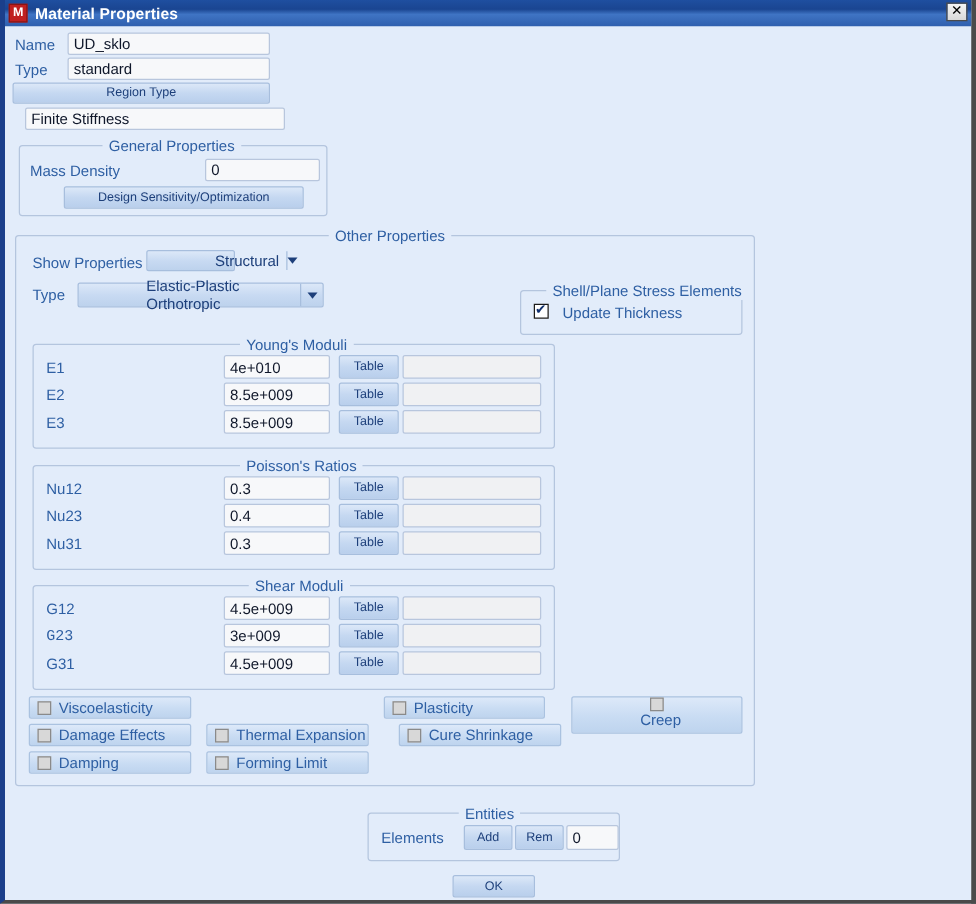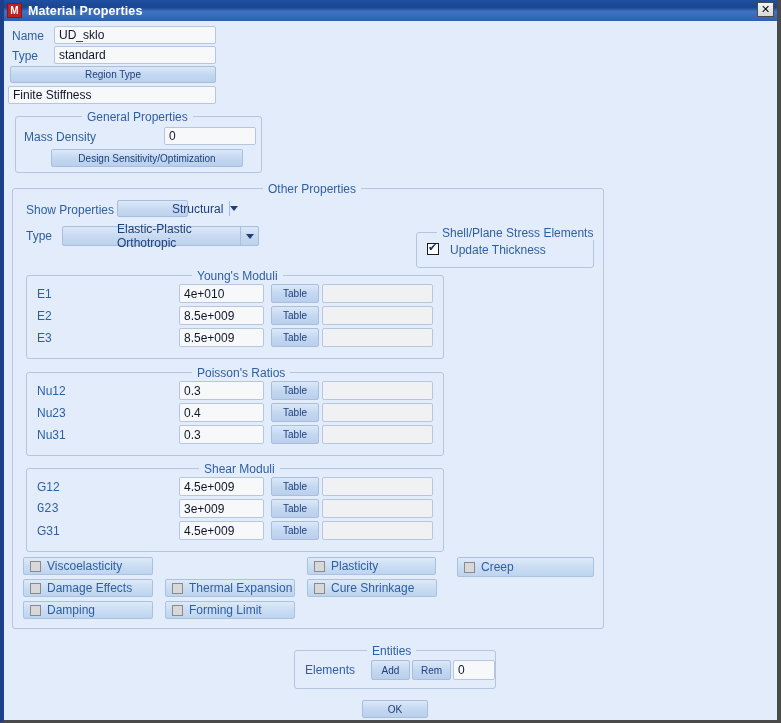--- a/index.html
+++ b/index.html
@@ -185,21 +185,21 @@
     <div class="title-close">✕</div>
   </div>
 
   <div class="abs lbl" style="left:8px; top:29px;">Name</div>
   <div class="abs txt" style="left:50px; top:26px; width:162px; height:18px;">UD_sklo</div>
 
   <div class="abs lbl" style="left:8px; top:49px;">Type</div>
   <div class="abs txt" style="left:50px; top:46px; width:162px; height:18px;">standard</div>
 
   <div class="abs btn" style="left:6px; top:66px; width:206px; height:17px;">Region Type</div>
-  <div class="abs txt" style="left:4px; top:86px; width:208px; height:18px;">Finite Stiffness</div>
+  <div class="abs txt" style="left:16px; top:86px; width:208px; height:18px;">Finite Stiffness</div>
 
   <div class="group" style="left:11px; top:116px; width:247px; height:57px;">
     <div class="legend" style="left:66px;">General Properties</div>
     <div class="abs lbl" style="left:8px; top:13px;">Mass Density</div>
     <div class="abs txt" style="left:148px; top:10px; width:92px; height:18px;">0</div>
     <div class="abs btn" style="left:35px; top:32px; width:192px; height:18px;">Design Sensitivity/Optimization</div>
   </div>
 
   <div class="group" style="left:8px; top:188px; width:592px; height:441px;">
     <div class="legend" style="left:250px;">Other Properties</div>
@@ -283,34 +283,34 @@
     </div>
 
     <div class="abs chkbtn" style="left:10px; top:368px; width:130px; height:18px;">
       <span class="cbox"></span>
       <span>Viscoelasticity</span>
     </div>
     <div class="abs chkbtn" style="left:294px; top:368px; width:129px; height:18px;">
       <span class="cbox"></span>
       <span>Plasticity</span>
     </div>
-    <div class="abs chkbtn" style="left:444px; top:368px; width:137px; height:20px;">
+    <div class="abs chkbtn" style="left:444px; top:368px; width:137px; height:30px;flex-direction:column;">
       <span class="cbox"></span>
       <span>Creep</span>
     </div>
 
     <div class="abs chkbtn" style="left:10px; top:390px; width:130px; height:18px;">
       <span class="cbox"></span>
       <span>Damage Effects</span>
     </div>
     <div class="abs chkbtn" style="left:152px; top:390px; width:130px; height:18px;">
       <span class="cbox"></span>
       <span>Thermal Expansion</span>
     </div>
-    <div class="abs chkbtn" style="left:294px; top:390px; width:130px; height:18px;">
+    <div class="abs chkbtn" style="left:306px; top:390px; width:130px; height:18px;">
       <span class="cbox"></span>
       <span>Cure Shrinkage</span>
     </div>
 
     <div class="abs chkbtn" style="left:10px; top:412px; width:130px; height:18px;">
       <span class="cbox"></span>
       <span>Damping</span>
     </div>
     <div class="abs chkbtn" style="left:152px; top:412px; width:130px; height:18px;">
       <span class="cbox"></span>

